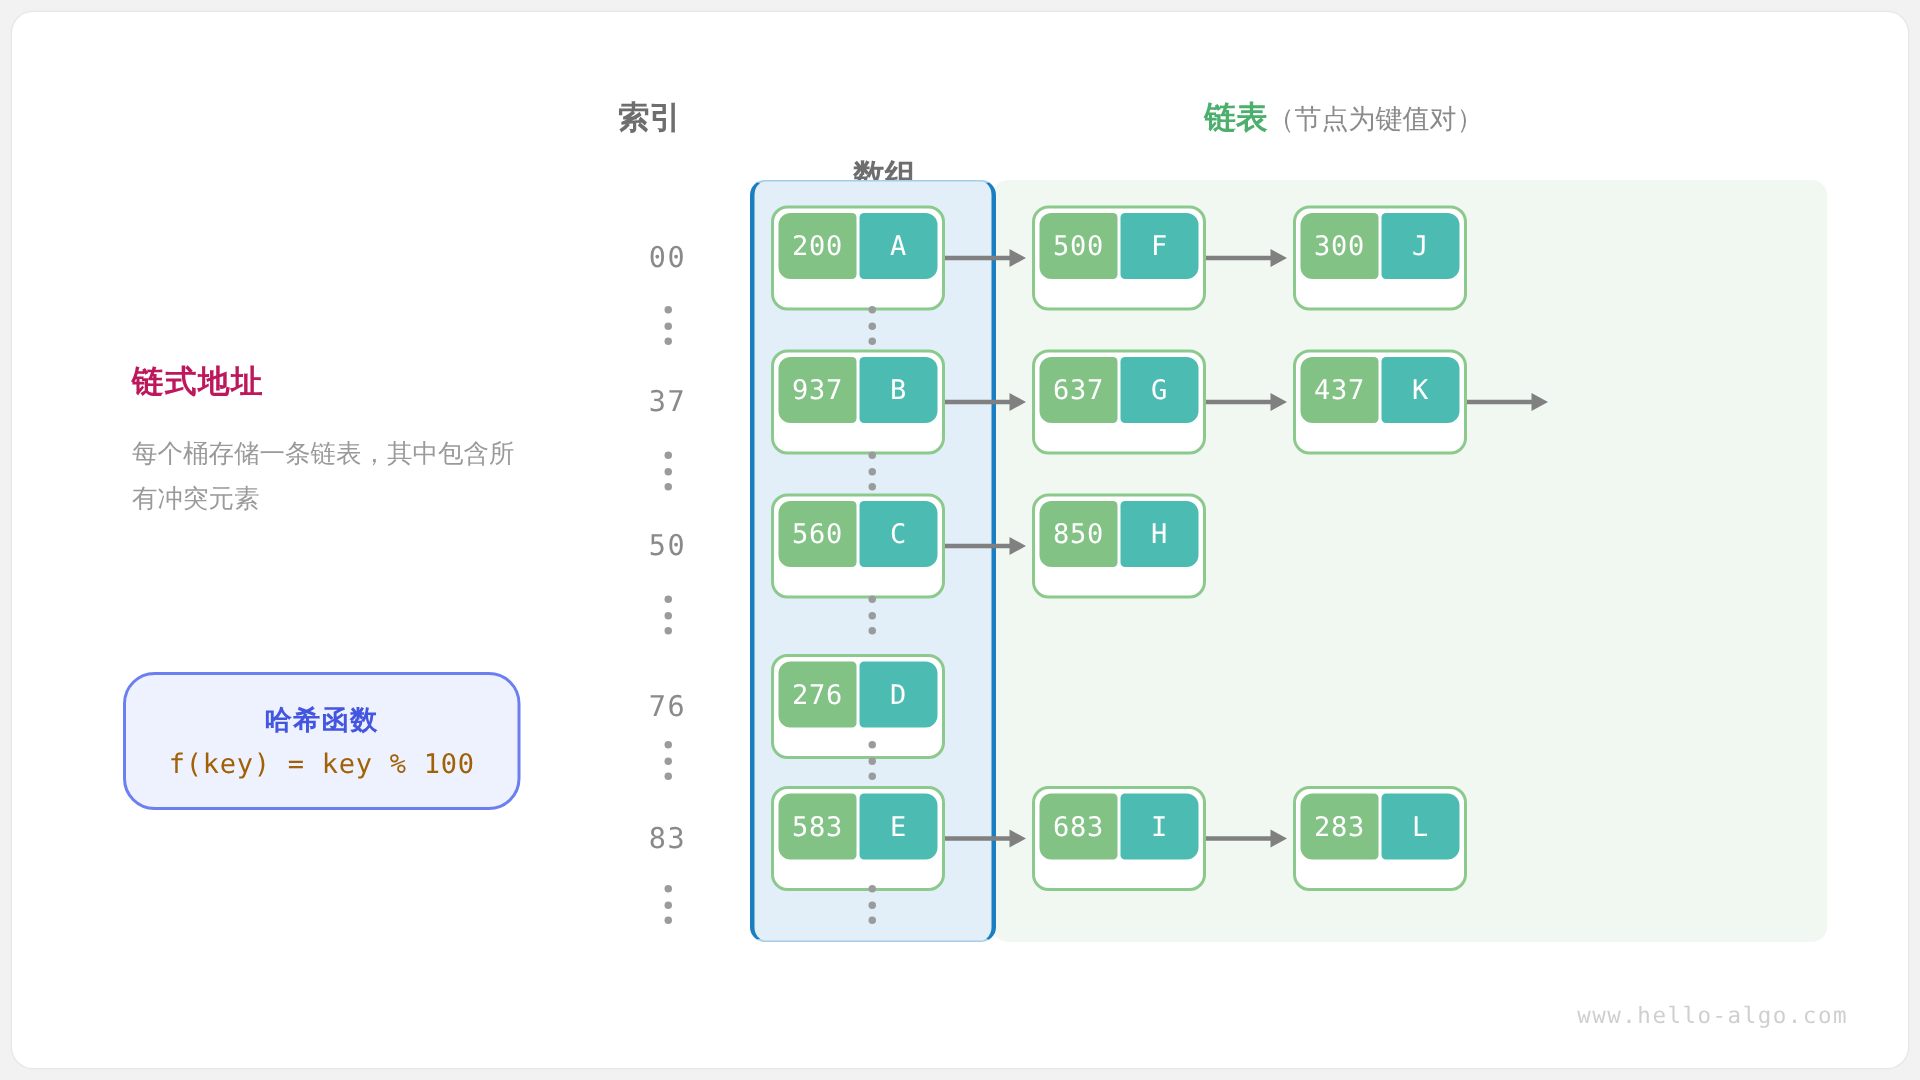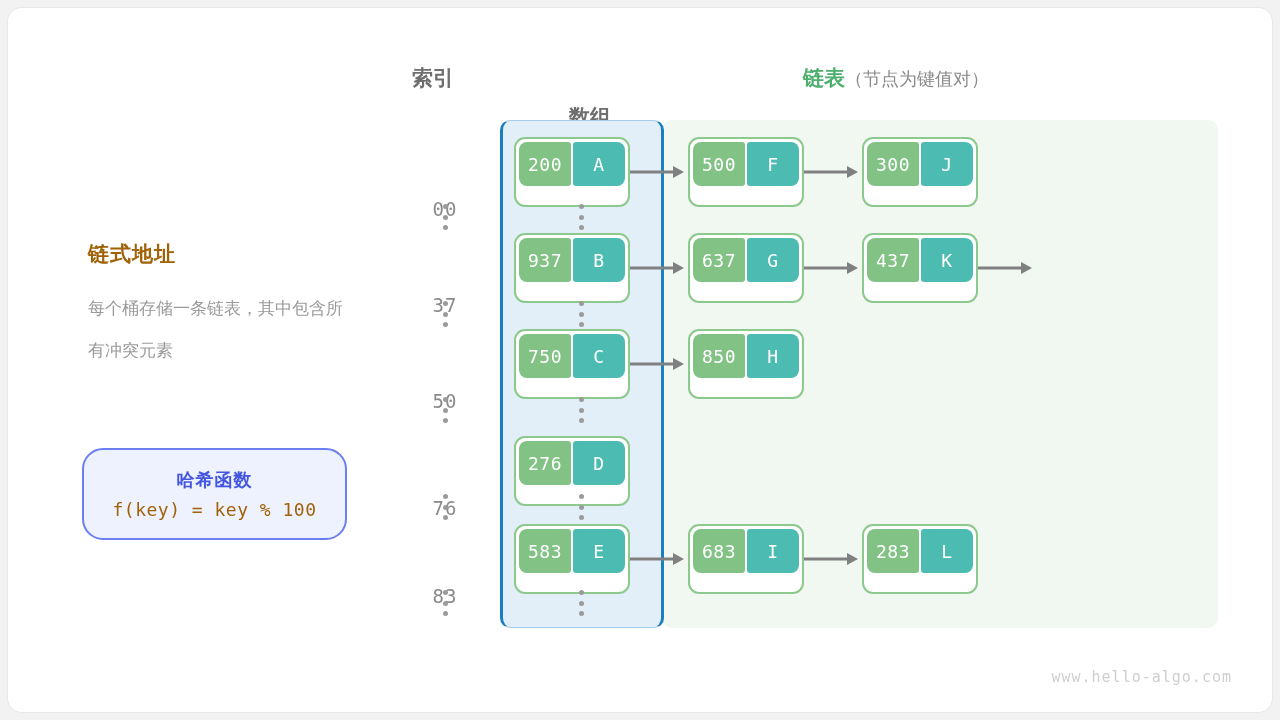--- a/index.html
+++ b/index.html
@@ -47,30 +47,30 @@
     font-size: 18px;
   }
 
   
   #desc-title {
     position: absolute;
     left: 80px;
     top: 232px;
     font-size: 21px;
     font-weight: bold;
-    color: #a16207;
+    color: #be185d;
     letter-spacing: 1px;
   }
   #desc-body {
     position: absolute;
     left: 80px;
     top: 280px;
     width: 260px;
     font-size: 17px;
-    line-height: 42px;
+    line-height: 30px;
     color: #9a9a9a;
   }
 
   
   #hash-box {
     position: absolute;
     left: 74px;
     top: 440px;
     width: 265px;
     height: 92px;
@@ -133,21 +133,20 @@
     position: absolute;
     left: 404px;
     width: 66px;
     text-align: center;
     top: 50%;
     transform: translateY(-50%);
     font-family: "DejaVu Sans Mono", "Liberation Mono", monospace;
     font-size: 19px;
     color: #8a8a8a;
     letter-spacing: 1px;
-    margin-top: 37px;
   }
 
   
   .dots-row {
     position: absolute;
     height: 34px;
     width: 1264px;
   }
   .dots {
     position: absolute;
@@ -342,21 +341,21 @@
           <div class="dots arr-dots">
             <span></span>
             <span></span>
             <span></span>
           </div>
         </div>
         <div class="row" style="top: 325px;">
           <div class="idx-label">50</div>
           <div class="chain">
             <div class="node">
-              <div class="cell key">750</div>
+              <div class="cell key">560</div>
               <div class="cell val">C</div>
             </div>
             <div class="arrow">
               <div class="shaft"></div>
               <div class="head"></div>
             </div>
             <div class="node">
               <div class="cell key">850</div>
               <div class="cell val">H</div>
             </div>

